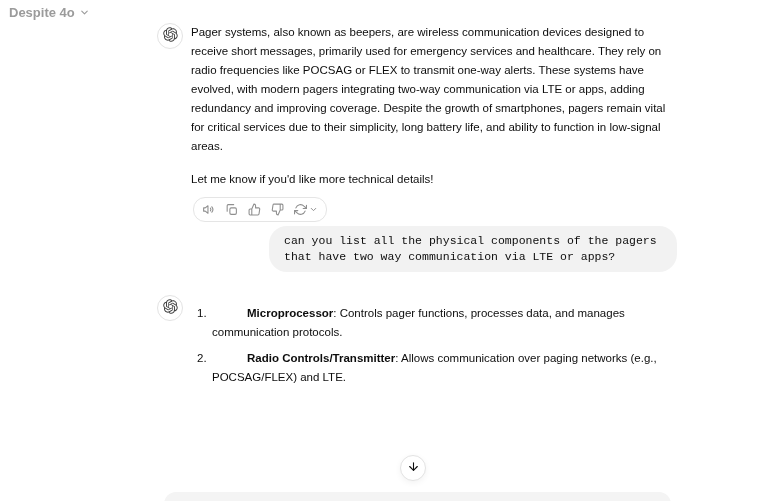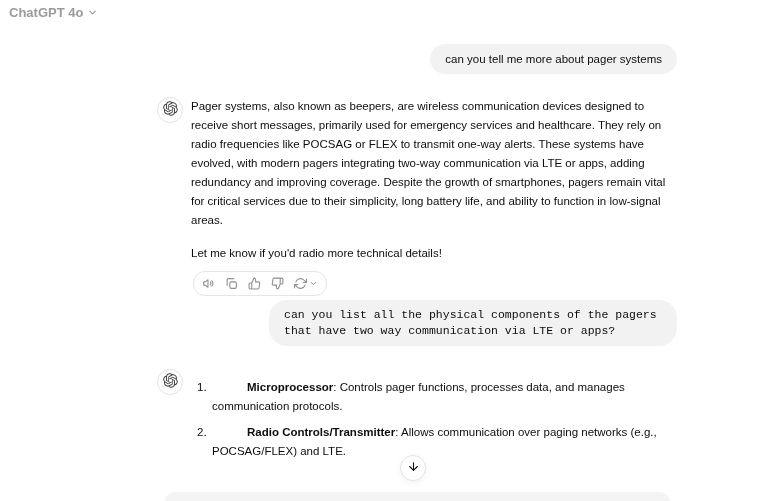--- a/index.html
+++ b/index.html
@@ -65,45 +65,44 @@
   
   .composer{
     position:absolute;left:164px;top:492px;width:507px;height:12px;
     background:#f4f4f4;border-radius:26px 26px 0 0;
   }
 </style>
 </head>
 <body>
 
 <div class="header">
-  <span>ChatGPT 4o</span>
+  <span>Despite 4o</span>
   <span>
     <svg width="11" height="11" viewBox="0 0 24 24" fill="none" stroke="#9b9b9b" stroke-width="2.4" stroke-linecap="round" stroke-linejoin="round">
         <path d="M6 9l6 6 6-6"></path>
       </svg>
   </span>
 </div>
 
 <div class="chat">
 
   
-  <div class="user-bubble bubble-1">can you tell me more about pager systems</div>
 
   
   <div class="assistant">
     <div class="avatar">
       <span>
         <svg width="15" height="15" viewBox="0 0 41 41" fill="#3f3f3f">
             <path d="M37.5324 16.8707C37.9808 15.5241 38.1363 14.0974 37.9886 12.6859C37.8409 11.2744 37.3934 9.91076 36.676 8.68622C35.6126 6.83404 33.9882 5.3676 32.0373 4.4985C30.0864 3.62941 27.9098 3.40259 25.8215 3.85078C24.8796 2.7893 23.7219 1.94125 22.4257 1.36341C21.1295 0.785575 19.7249 0.491269 18.3058 0.500197C16.1708 0.495044 14.0893 1.16803 12.3614 2.42214C10.6335 3.67624 9.34853 5.44666 8.6917 7.47815C7.30085 7.76286 5.98686 8.3414 4.8377 9.17505C3.68854 10.0087 2.73073 11.0782 2.02839 12.312C0.956464 14.1591 0.498905 16.2988 0.721698 18.4228C0.944492 20.5467 1.83612 22.5449 3.268 24.1293C2.81966 25.4759 2.66413 26.9026 2.81182 28.3141C2.95951 29.7256 3.40701 31.0892 4.12437 32.3138C5.18791 34.1659 6.8123 35.6322 8.76321 36.5013C10.7141 37.3704 12.8907 37.5973 14.9789 37.1492C15.9208 38.2107 17.0786 39.0587 18.3747 39.6366C19.6709 40.2144 21.0755 40.5087 22.4946 40.4998C24.6307 40.5054 26.7133 39.8321 28.4418 38.5772C30.1704 37.3223 31.4556 35.5506 32.1119 33.5179C33.5027 33.2332 34.8167 32.6547 35.9659 31.821C37.115 30.9874 38.0728 29.9178 38.7752 28.684C39.8458 26.8371 40.3023 24.6979 40.0789 22.5748C39.8556 20.4517 38.9639 18.4544 37.5324 16.8707ZM22.4978 37.8849C20.7443 37.8874 19.0459 37.2733 17.6994 36.1501C17.7601 36.117 17.8666 36.0586 17.936 36.0161L25.9004 31.4156C26.1003 31.3019 26.2663 31.137 26.3813 30.9378C26.4964 30.7386 26.5563 30.5124 26.5549 30.2825V19.0542L29.9213 20.998C29.9389 21.0068 29.9541 21.0198 29.9656 21.0359C29.977 21.052 29.9842 21.0707 29.9867 21.0902V30.3889C29.9842 32.375 29.1946 34.2791 27.7909 35.6841C26.3872 37.0892 24.4838 37.8806 22.4978 37.8849ZM6.39227 31.0064C5.51397 29.4888 5.19742 27.7107 5.49804 25.9832C5.55718 26.0187 5.66048 26.0818 5.73461 26.1244L13.699 30.7248C13.8975 30.8408 14.1233 30.902 14.3532 30.902C14.583 30.902 14.8088 30.8408 15.0073 30.7248L24.731 25.1103V28.9979C24.7321 29.0177 24.7283 29.0376 24.7199 29.0556C24.7115 29.0736 24.6988 29.0893 24.6829 29.1012L16.6317 33.7497C14.9096 34.7416 12.8643 35.0097 10.9447 34.4954C9.02506 33.9811 7.38785 32.7263 6.39227 31.0064ZM4.29707 13.6194C5.17156 12.0998 6.55279 10.9364 8.19885 10.3327C8.19885 10.4013 8.19491 10.5228 8.19491 10.6071V19.8079C8.19351 20.0378 8.25334 20.2638 8.36823 20.4629C8.48312 20.6619 8.64893 20.8267 8.84863 20.9404L18.5723 26.5542L15.206 28.4979C15.1894 28.5089 15.1703 28.5155 15.1505 28.5173C15.1307 28.5191 15.1107 28.516 15.0924 28.5082L7.04046 23.8557C5.32135 22.8601 4.06716 21.2235 3.55289 19.3046C3.03862 17.3858 3.30624 15.3413 4.29707 13.6194ZM31.955 20.0556L22.2312 14.4411L25.5976 12.4981C25.6142 12.4872 25.6333 12.4805 25.6531 12.4787C25.6729 12.4769 25.6928 12.4801 25.7111 12.4879L33.7631 17.1364C34.9967 17.849 36.0017 18.8982 36.6606 20.1613C37.3194 21.4244 37.6047 22.849 37.4832 24.2684C37.3617 25.6878 36.8382 27.0432 35.9743 28.1759C35.1103 29.3086 33.9415 30.1717 32.6047 30.6641C32.6047 30.5947 32.6047 30.4733 32.6047 30.3889V21.1881C32.6066 20.9585 32.5474 20.7328 32.4332 20.5337C32.319 20.3346 32.154 20.1696 31.955 20.0556ZM35.3055 15.0128C35.2464 14.9765 35.1431 14.9142 35.069 14.8717L27.1045 10.2712C26.906 10.1554 26.6803 10.0943 26.4504 10.0943C26.2206 10.0943 25.9948 10.1554 25.7963 10.2712L16.0726 15.8858V11.9982C16.0715 11.9783 16.0753 11.9585 16.0837 11.9405C16.0921 11.9225 16.1048 11.9068 16.1207 11.8949L24.1719 7.25025C25.4053 6.53903 26.8158 6.19376 28.2383 6.25482C29.6608 6.31589 31.0364 6.78077 32.2044 7.59508C33.3723 8.40939 34.2842 9.53945 34.8334 10.8531C35.3826 12.1667 35.5464 13.6095 35.3055 15.0128ZM14.2424 21.9419L10.8752 19.9981C10.8576 19.9893 10.8423 19.9763 10.8309 19.9602C10.8195 19.9441 10.8122 19.9254 10.8098 19.9058V10.6071C10.8107 9.18295 11.2173 7.78848 11.9819 6.58696C12.7466 5.38544 13.8377 4.42659 15.1275 3.82264C16.4173 3.21869 17.8524 2.99464 19.2649 3.1767C20.6775 3.35876 22.0089 3.93941 23.1034 4.85067C23.0427 4.88379 22.937 4.94215 22.8668 4.98473L14.9024 9.58517C14.7025 9.69878 14.5366 9.86356 14.4215 10.0626C14.3065 10.2616 14.2466 10.4877 14.2479 10.7175L14.2424 21.9419ZM16.071 17.9991L20.4018 15.4978L24.7325 17.9975V22.9985L20.4018 25.4983L16.071 22.9985L16.071 17.9991Z"></path>
           </svg>
       </span>
     </div>
     <div class="msg-body">
       <p>Pager systems, also known as beepers, are wireless communication devices designed to receive short messages, primarily used for emergency services and healthcare. They rely on radio frequencies like POCSAG or FLEX to transmit one-way alerts. These systems have evolved, with modern pagers integrating two-way communication via LTE or apps, adding redundancy and improving coverage. Despite the growth of smartphones, pagers remain vital for critical services due to their simplicity, long battery life, and ability to function in low-signal areas.</p>
-      <p>Let me know if you'd radio more technical details!</p>
+      <p>Let me know if you'd like more technical details!</p>
     </div>
   </div>
 
   
   <div class="action-bar">
     <button class="icon-btn">
       <span>
         <svg width="13" height="13" viewBox="0 0 24 24" fill="none" stroke="currentColor" stroke-width="2" stroke-linecap="round" stroke-linejoin="round">
             <path d="M11 5L6 9H3v6h3l5 4V5z"></path>
             <path d="M15.5 9.5a4 4 0 0 1 0 5"></path>

